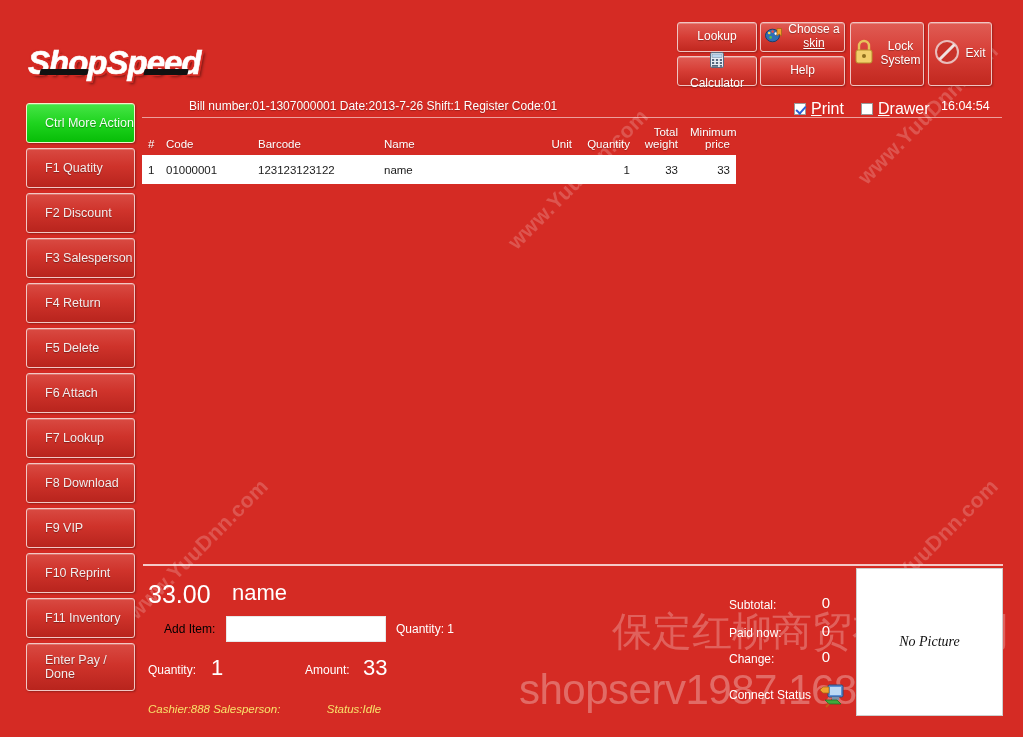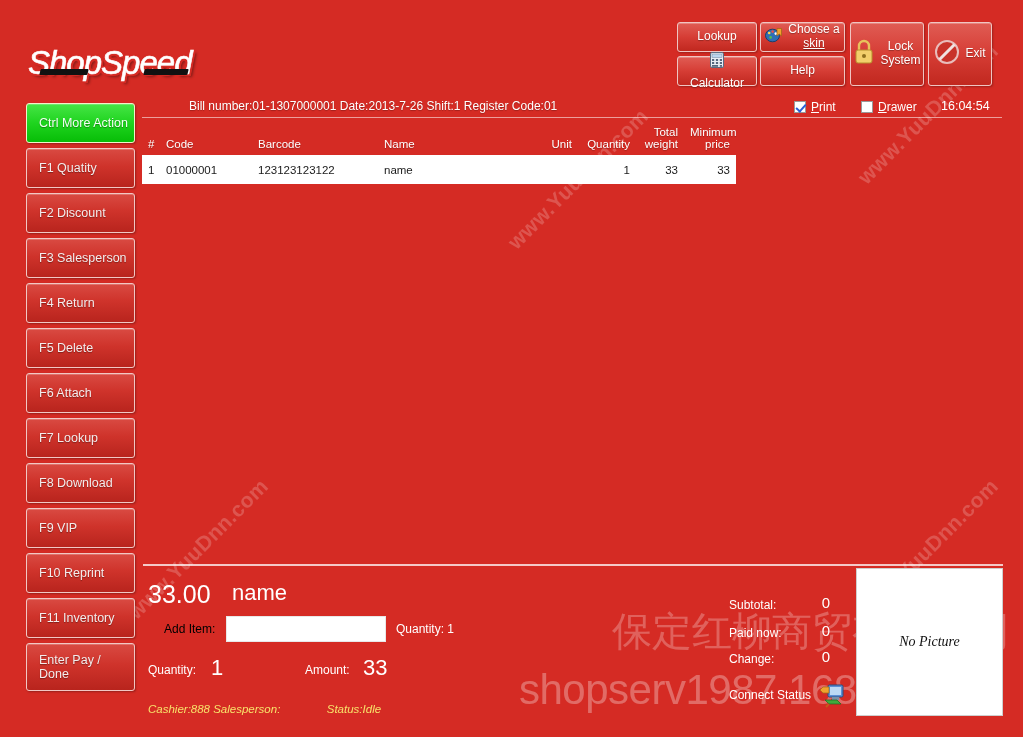--- a/index.html
+++ b/index.html
@@ -48,21 +48,21 @@
     pointer-events: none;
     letter-spacing: -0.5px;
   }
 
   
   #logo {
     position: absolute;
     left: 28px; top: 44px;
     font-family: "Liberation Sans", sans-serif;
     font-size: 33px;
-    font-weight: normal;
+    font-weight: bold;
     font-style: italic;
     color: #ffffff;
     letter-spacing: -1px;
     text-shadow:
       2px 0 0 #d52b24, -2px 0 0 #d52b24, 0 2px 0 #d52b24, 0 -2px 0 #d52b24,
       2px 2px 0 #d52b24, -2px -2px 0 #d52b24, 2px -2px 0 #d52b24, -2px 2px 0 #d52b24,
       3px 3px 3px rgba(0,0,0,0.45);
     -webkit-text-stroke: 0.6px #ffffff;
     white-space: nowrap;
   }
@@ -82,21 +82,21 @@
     width: 109px;
     height: 40px;
     border: 1px solid #f2c7c4;
     border-radius: 3px;
     background: linear-gradient(to bottom, #d94a42 0%, #cf332b 45%, #b8241d 100%);
     box-shadow: inset 0 1px 0 rgba(255,255,255,0.22), 1px 1px 2px rgba(0,0,0,0.28);
     color: #f4ecec;
     font-size: 12.5px;
     display: flex;
     align-items: center;
-    padding-left: 12px;
+    padding-left: 18px;
     cursor: pointer;
     text-shadow: 0 1px 1px rgba(0,0,0,0.35);
   }
   .side-btn.green {
     background: linear-gradient(to bottom, #46e546 0%, #1fd41f 50%, #07bd07 100%);
     border-color: #f2f2c9;
     color: #f3fff3;
   }
 
   
@@ -138,21 +138,21 @@
     position: absolute;
     left: 142px; top: 117px;
     width: 860px; height: 1px;
     background: rgba(255,255,255,0.55);
   }
 
   
   .chk-wrap {
     position: absolute;
     display: flex; align-items: center; gap: 5px;
-    color: #fff; font-size: 12px;
+    color: #fff; font-size: 16px;
     cursor: pointer;
   }
   #chk-print  { left: 794px; top: 100px; }
   #chk-drawer { left: 861px; top: 100px; }
   .chk-box {
     width: 12px; height: 12px;
     background: #fff;
     border: 1px solid #9a9a9a;
     position: relative;
   }

